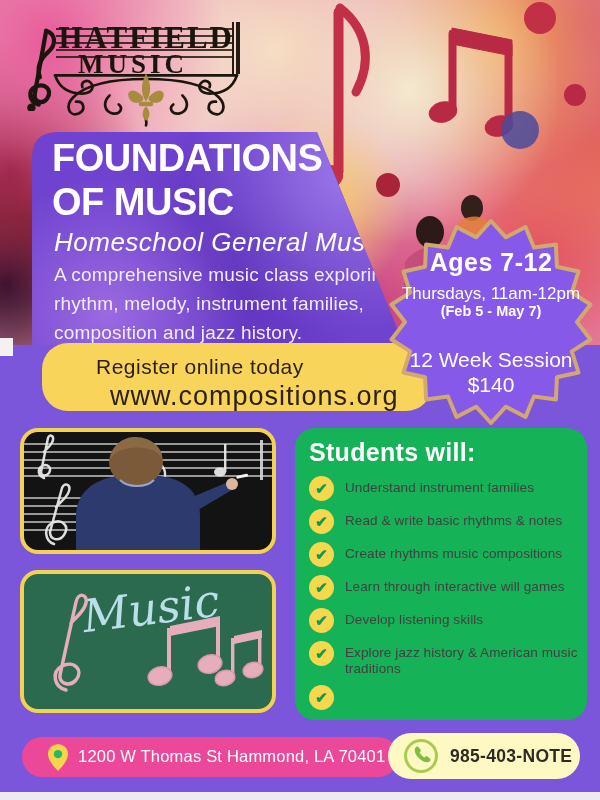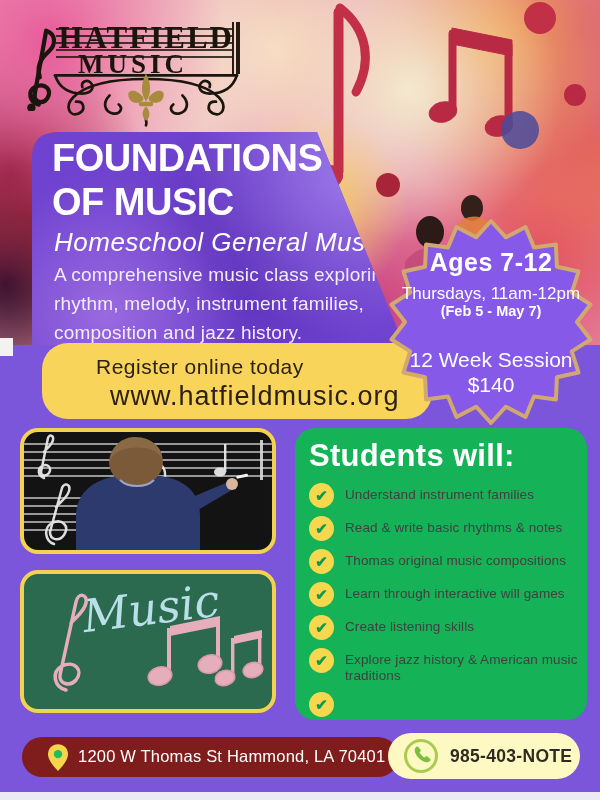--- a/index.html
+++ b/index.html
@@ -52,21 +52,21 @@
       radial-gradient(circle at 20% 85%, #9a6ae0 0, rgba(154,106,224,0) 40%),
       radial-gradient(circle at 60% 55%, #5b2fb8 0, rgba(91,47,184,0) 55%); margin-left: 18px;}
   .title{position:absolute;left:20px;top:4px;font-size:38px;font-weight:bold;
     color:#fff;letter-spacing:-.5px;line-height:44px;}
   .subtitle{position:absolute;left:22px;top:95px;font-style:italic;font-size:26px;
     color:#fff;letter-spacing:.5px;}
   .desc{position:absolute;left:22px;top:128px;width:346px;font-size:19px;
     line-height:29px;color:#f2ecff;letter-spacing:.2px;}
 
   
-  #register{position:absolute;left:42px;top:343px;width:390px;height:76px;
+  #register{position:absolute;left:42px;top:343px;width:390px;height:68px;
     background:#f8d45a;border-radius:26px;color:#2b2118;}
   #register .r1{position:absolute;left:54px;top:12px;font-size:21px;letter-spacing:.5px;}
   #register .r2{position:absolute;left:68px;top:38px;font-size:27px;letter-spacing:1px;}
 
   
   #badge{position:absolute;left:385px;top:216px;width:212px;height:212px;}
   #badge .t{position:absolute;width:100%;text-align:center;color:#fff;}
   .b-ages{top:32px;font-size:25px;font-weight:bold;letter-spacing:.5px;}
   .b-sched{top:68px;font-size:17px;color:#f4edff;}
   .b-dates{top:87px;font-size:14.5px;font-weight:bold;}
@@ -79,30 +79,30 @@
   #photo1{top:428px;width:256px;height:126px;background:#131313;}
   #photo2{top:570px;width:256px;height:143px;background:#2c6a50;}
   #photo2 .music-word{position:absolute;left:58px;top:8px;
     font-family:"DejaVu Serif",serif;font-style:italic;font-size:45px;
     color:#b9dfe8;transform:rotate(-7deg);}
 
   
   #students{position:absolute;left:295px;top:428px;width:292px;height:292px;
     background:#16b257;border-radius:20px;box-sizing:border-box;
     padding:10px 8px 0 14px;color:#fff;}
-  #students h2{margin:0 0 9px 0;font-size:31px;font-weight:bold;letter-spacing:.3px;color:#fff;}
+  #students h2{margin:0 0 9px 0;font-size:25px;font-weight:bold;letter-spacing:.3px;color:#fff;}
   .li{display:flex;align-items:flex-start;margin-bottom:8px;}
   .li .chk{flex:0 0 25px;width:25px;height:25px;margin-right:11px;border-radius:50%;
     background:#f6d84e;color:#12994d;font-size:15px;font-weight:bold;
     display:flex;align-items:center;justify-content:center;}
   .li .txt{font-size:13.5px;line-height:16px;padding-top:4px;color:#404040;letter-spacing:.1px;}
 
   
   #addr-bar{position:absolute;left:22px;top:737px;width:376px;height:40px;
-    background:#7f1d1d;border-radius:20px;color:#fff;}
+    background:#ec4899;border-radius:20px;color:#fff;}
   #addr-bar .a-txt{position:absolute;left:56px;top:10px;font-size:16.5px;letter-spacing:.2px;}
   #addr-bar svg{position:absolute;left:26px;top:7px;}
   #phone-pill{position:absolute;left:388px;top:733px;width:192px;height:46px;
     background:#fef9c3;border-radius:23px;color:#2f2a24;}
   #phone-pill .p-txt{position:absolute;left:62px;top:13px;font-size:17.5px;font-weight:bold;letter-spacing:.3px;}
   #phone-pill .p-ico{position:absolute;left:16px;top:6px;width:34px;height:34px;border-radius:50%;
     border:3px solid #a9cc4f;box-sizing:border-box;display:flex;align-items:center;justify-content:center;}
 
   #bottom-strip{position:absolute;left:0;top:792px;width:600px;height:8px;background:#eceaf2;}
 </style>
@@ -195,21 +195,21 @@
     <div class="title">
       <span>FOUNDATIONS</span><br>
       <span>OF MUSIC</span>
     </div>
     <div class="subtitle">Homeschool General Music</div>
     <div class="desc">A comprehensive music class exploring rhythm, melody, instrument families, composition and jazz history.</div>
   </div>
 
   <div id="register">
     <div class="r1">Register online today</div>
-    <div class="r2">www.hatfieldmusic.org</div>
+    <div class="r2">www.compositions.org</div>
   </div>
 
   <div id="badge">
     <svg width="212" height="212" viewBox="0 0 212 212">
       <polygon id="star-poly" points="106.0,5.0 120.9,21.3 140.5,11.1 149.0,31.5 170.9,28.6 171.9,50.7 193.5,55.5 186.8,76.6 205.5,88.5 192.0,106.0 205.5,123.5 186.8,135.4 193.5,156.5 171.9,161.3 170.9,183.4 149.0,180.5 140.5,200.9 120.9,190.7 106.0,207.0 91.1,190.7 71.5,200.9 63.0,180.5 41.1,183.4 40.1,161.3 18.5,156.5 25.2,135.4 6.5,123.5 20.0,106.0 6.5,88.5 25.2,76.6 18.5,55.5 40.1,50.7 41.1,28.6 63.0,31.5 71.5,11.1 91.1,21.3" fill="#8659e8" stroke="#d0a870" stroke-width="4" stroke-linejoin="round"></polygon>
     </svg>
     <div class="t b-ages">Ages 7-12</div>
     <div class="t b-sched">Thursdays, 11am-12pm</div>
     <div class="t b-dates">(Feb 5 - May 7)</div>
     <div class="t b-sess">12 Week Session</div>
@@ -281,29 +281,29 @@
     <div class="li">
       <span class="chk">✔</span>
       <span class="txt">Understand instrument families</span>
       </div>
     <div class="li">
       <span class="chk">✔</span>
       <span class="txt">Read &amp; write basic rhythms &amp; notes</span>
       </div>
     <div class="li">
       <span class="chk">✔</span>
-      <span class="txt">Thomas original music compositions</span>
+      <span class="txt">Create rhythms music compositions</span>
       </div>
     <div class="li">
       <span class="chk">✔</span>
       <span class="txt">Learn through interactive will games</span>
       </div>
     <div class="li">
       <span class="chk">✔</span>
-      <span class="txt">Create listening skills</span>
+      <span class="txt">Develop listening skills</span>
       </div>
     <div class="li">
       <span class="chk">✔</span>
       <span class="txt">Explore jazz history &amp; American music traditions</span>
       </div>
     <div class="li">
       <span class="chk">✔</span>
       </div>
   </div>
 

